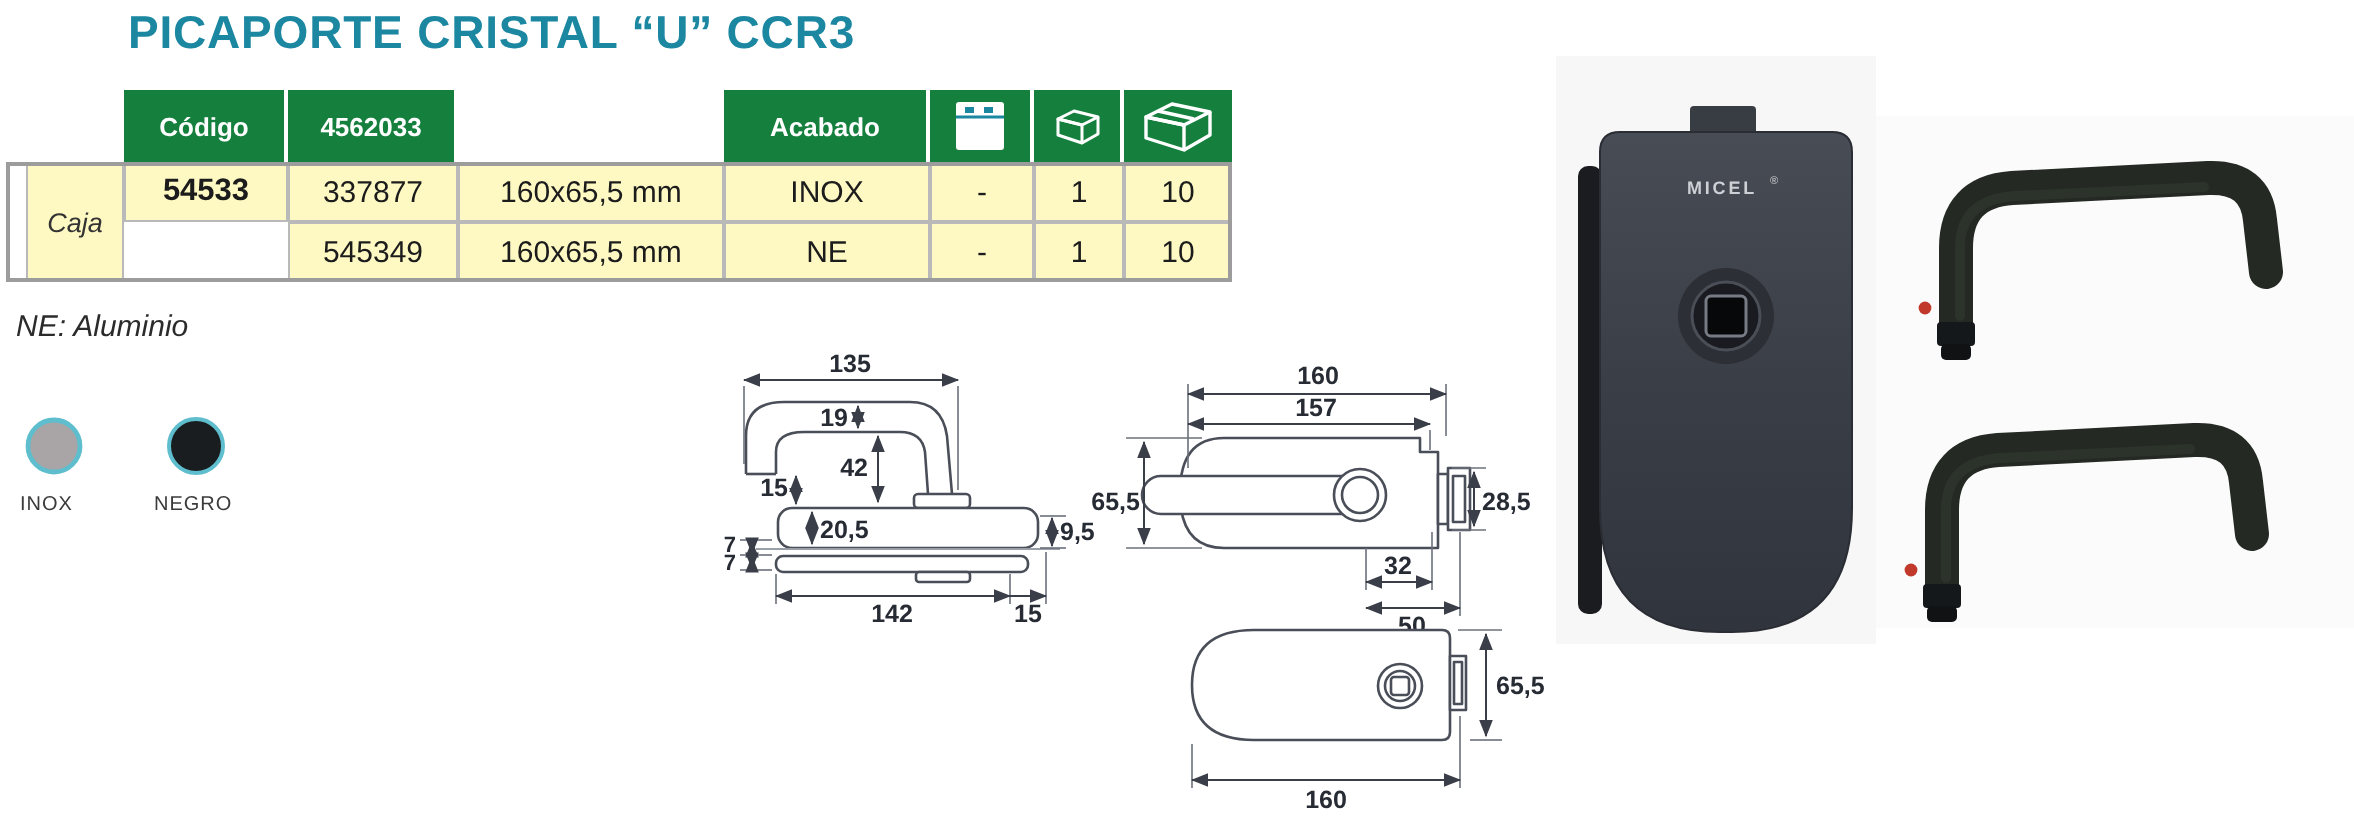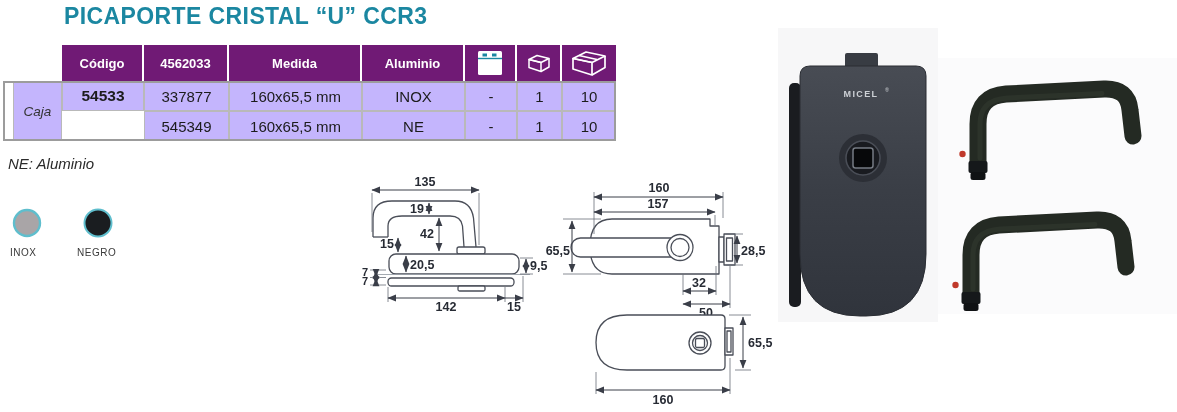--- a/index.html
+++ b/index.html
@@ -8,24 +8,24 @@
   .abs{position:absolute;}
 
   
   .title{left:64px;top:3px;font-size:23px;font-weight:bold;letter-spacing:.4px;color:#1b87a1;}
 
   
   .tbl{left:3px;top:45px;display:grid;
        grid-template-columns:59px 82px 85px 133px 103px 52px 45px 54px;
        grid-template-rows:36px 30px 30px;}
   .tbl .corner{grid-row:1;grid-column:1;}
-  .th{background:#701a75;color:#fff;font-weight:bold;font-size:13px;
+  .th{background:#15803d;color:#fff;font-weight:bold;font-size:13px;
       display:flex;align-items:center;justify-content:center;margin-right:2px;box-sizing:border-box;}
   .th.last{margin-right:0;}
-  .td{background:#c4b5fd;border:1px solid #b9b9b9;box-sizing:border-box;
+  .td{background:#fef9c3;border:1px solid #b9b9b9;box-sizing:border-box;
       display:flex;align-items:center;justify-content:center;font-size:15px;color:#1c1c1c;}
   .td.bold{font-weight:bold;font-size:15.5px;}
   .caja{grid-row:2/4;grid-column:1;font-style:italic;font-size:13.5px;color:#333;margin-left:10px;}
   .body-outline{left:3px;top:81px;width:613px;height:60px;border:2px solid #9c9c9c;
                 box-sizing:border-box;pointer-events:none;}
 
   
   .legend-notes{left:8px;top:154px;font-style:italic;font-size:15px;line-height:19px;color:#2b2b2b;}
   .swatch-label{font-size:10px;letter-spacing:.5px;color:#3a3a3a;}
 
@@ -55,22 +55,21 @@
     </defs>
   </svg>
 
   <div class="abs title">PICAPORTE CRISTAL “U” CCR3</div>
 
   <div class="abs tbl">
     <div class="corner"></div>
 
     <div class="th" style="grid-row:1;grid-column:2">Código</div>
     <div class="th" style="grid-row:1;grid-column:3">4562033</div>
-    <div class="th" style="grid-row:1;grid-column:4">Medida</div>
-    <div class="th" style="grid-row:1;grid-column:5">Aluminio</div>
+    <div class="th" style="grid-row:1;grid-column:5">Acabado</div>
 
     <div class="th" style="grid-row:1;grid-column:6">
       <svg width="32" height="28" viewBox="0 0 32 28">
         <rect x="4" y="2" width="24" height="24" rx="1.5" fill="#ffffff"></rect>
         <rect x="8.5" y="4.5" width="4.5" height="3" fill="#1b87a1"></rect>
         <rect x="18" y="4.5" width="4.5" height="3" fill="#1b87a1"></rect>
         <line x1="4" y1="9.5" x2="28" y2="9.5" stroke="#1b87a1" stroke-width="1.4"></line>
       </svg>
     </div>
     <div class="th" style="grid-row:1;grid-column:7">

